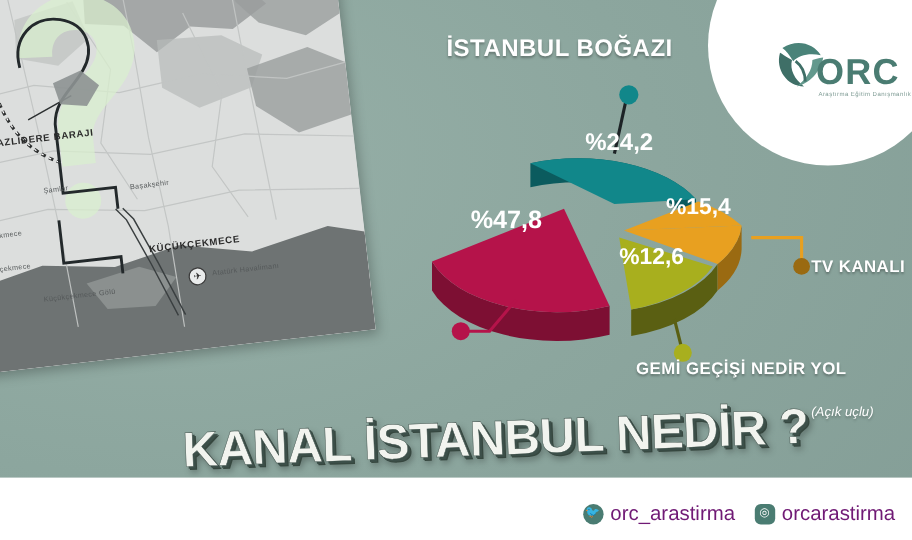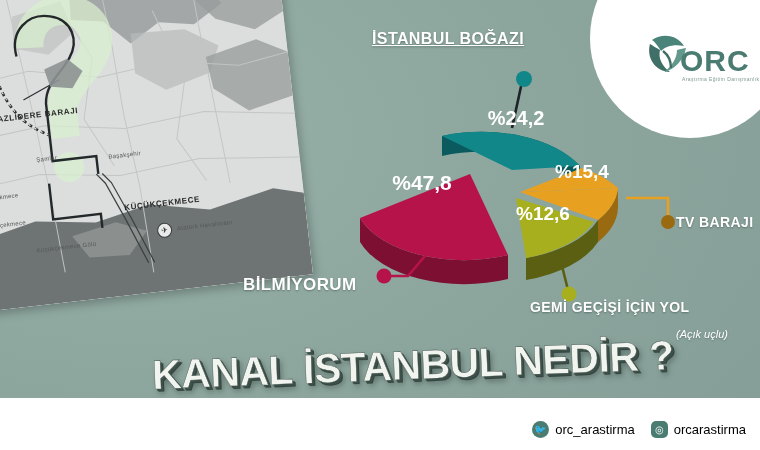--- a/index.html
+++ b/index.html
@@ -75,27 +75,27 @@
   .pie-stage{position:absolute;left:330px;top:70px;width:380px;height:250px;}
 
   
   .callout{
     position:absolute;color:#ffffff;font-weight:bold;
     font-family:"Liberation Sans",sans-serif;
     letter-spacing:.4px;line-height:1.12;
     text-shadow:0 1px 2px rgba(0,0,0,.30);
     white-space:nowrap;
   }
-  .callout.c-top{left:372px;top:30px;font-size:16px;text-align:right;text-decoration:underline;}
+  .callout.c-top{left:372px;top:30px;font-size:20px;text-align:right;}
   .callout.c-tv{left:676px;top:215px;font-size:14px;}
   .callout.c-gemi{left:530px;top:300px;font-size:14px;}
   .callout.c-bil{left:243px;top:275px;font-size:17px;}
 
   .note-open{
-    position:absolute;left:676px;top:328px;
+    position:absolute;left:676px;top:338px;
     font-size:11px;font-style:italic;color:#ffffff;
     font-family:"Liberation Sans",sans-serif;
     text-shadow:0 1px 2px rgba(0,0,0,.25);
     white-space:nowrap;
   }
 
   
   .headline{
     position:absolute;left:152px;top:352px;
     transform:rotate(-2.2deg);
@@ -119,21 +119,21 @@
   }
   .social-item{display:flex;align-items:center;gap:6px;}
   .social-icon{
     width:17px;height:17px;border-radius:50%;
     background:#4a7c72;color:#fff;
     display:flex;align-items:center;justify-content:center;
     font-size:10px;line-height:1;flex:0 0 auto;
   }
   .social-icon.ig{border-radius:5px;background:#4a7c72;}
   .social-handle{
-    font-size:13px;color:#000000;
+    font-size:17px;color:#701a75;
     font-family:"Liberation Sans",sans-serif;
     white-space:nowrap;
   }
 </style>
 </head>
 <body>
 
 <div id="canvas">
 
   <div class="bg"></div>
@@ -250,23 +250,22 @@
       <text x="92" y="120" fill="#ffffff" font-size="21" font-weight="bold" font-family="Liberation Sans, sans-serif" text-anchor="middle">%47,8</text>
       <text x="186" y="55" fill="#ffffff" font-size="20" font-weight="bold" font-family="Liberation Sans, sans-serif" text-anchor="middle">%24,2</text>
       <text x="252" y="108" fill="#ffffff" font-size="19" font-weight="bold" font-family="Liberation Sans, sans-serif" text-anchor="middle">%15,4</text>
       <text x="213" y="150" fill="#ffffff" font-size="19" font-weight="bold" font-family="Liberation Sans, sans-serif" text-anchor="middle">%12,6</text>
     </svg>
   </div>
 
   <div class="callout c-top">
     <div>İSTANBUL BOĞAZI</div>
   </div>
-  <div class="callout c-tv">TV BARAJI</div>
-  <div class="callout c-gemi">GEMİ GEÇİŞİ İÇİN YOL</div>
-  <div class="callout c-bil">BİLMİYORUM</div>
+  <div class="callout c-tv">TV KANALI</div>
+  <div class="callout c-gemi">GEMİ GEÇİŞİ NEDİR YOL</div>
   <div class="note-open">(Açık uçlu)</div>
 
   <div class="headline">KANAL İSTANBUL NEDİR ?</div>
 
   <div class="logo-badge"></div>
   <div class="logo-wrap">
     <svg class="logo-mark" width="46" height="50" viewBox="0 0 46 50">
       <path d="M6,16 C2,30 12,44 26,44 C18,38 14,30 16,22 C12,20 8,17 6,16 Z" fill="#3f6f67"></path>
       <path d="M8,12 C20,4 34,8 40,18 C30,16 22,18 17,23 C14,18 11,14 8,12 Z" fill="#4a8379"></path>
       <path d="M42,20 C40,32 30,42 20,44 C28,38 33,30 33,22 C37,21 40,20 42,20 Z" fill="#63998d"></path>

